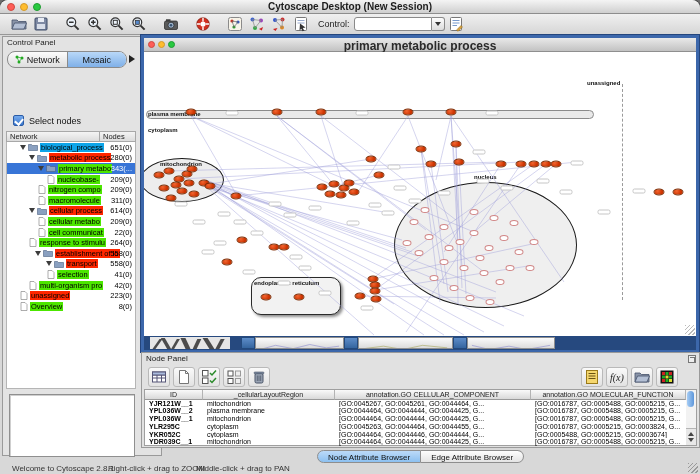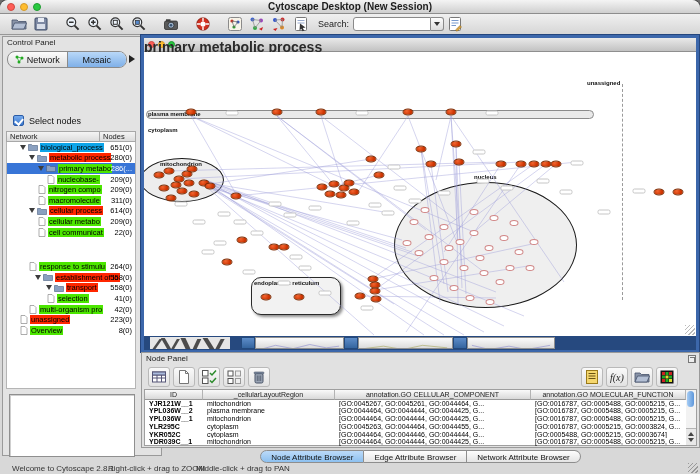--- a/index.html
+++ b/index.html
@@ -63,21 +63,21 @@
   .tcount{position:absolute;right:3px;font-size:7.5px;color:#000;}
   .tree-row.selected .tcount{color:#fff;}
   #birdseye{position:absolute;left:6px;top:357px;width:124px;height:61px;background:#fff;
     border:1px solid #8f8f8f;box-shadow:inset 1px 1px 0 #cfcfcf;}
   
   #net-frame{position:absolute;left:141px;top:35px;width:558px;height:317px;
     border:3px solid #3c67ab;box-sizing:border-box;background:#274b8c;box-shadow:0 0 0 1px #24457c;}
   #net-titlebar{position:relative;height:13px;background:linear-gradient(#e9e9e9,#c2c2c2);border-bottom:1px solid #8f8f8f;}
   #net-titlebar .lights{left:4px;top:3px;gap:3px;}
   #net-titlebar .light{width:7px;height:7px;}
-  #net-titlebar .title{position:absolute;left:0;right:0;top:1px;text-align:left;font-size:14px;font-weight:bold;color:#2a2a2a;}
+  #net-titlebar .title{position:absolute;left:0;right:0;top:1px;text-align:center;font-size:12px;font-weight:bold;color:#2a2a2a;}
   #net-canvas{position:relative;width:552px;height:284px;background:#fff;overflow:hidden;}
   #edge-layer{position:absolute;left:0;top:0;width:552px;height:284px;}
   .region-label{position:absolute;font-size:6px;font-weight:bold;color:#101010;white-space:nowrap;}
   #pm-bar{position:absolute;left:2px;top:58px;width:448px;height:9px;background:#e9e9e9;border:1px solid #8a8a8a;border-radius:5px;box-sizing:border-box;}
   #mito-ellipse{position:absolute;left:-4px;top:106px;width:84px;height:44px;border-radius:50%;background:#ededed;border:1.4px solid #1a1a1a;box-sizing:border-box;}
   #nucleus-ellipse{position:absolute;left:250px;top:130px;width:183px;height:126px;border-radius:50%;background:#efefef;border:1.4px solid #1a1a1a;box-sizing:border-box;}
   #er-rect{position:absolute;left:107px;top:225px;width:90px;height:38px;border-radius:10px;background:#f2f2f2;border:1.2px solid #2a2a2a;box-shadow:2px 2px 3px rgba(0,0,0,.45);box-sizing:border-box;}
   #unassigned-line{position:absolute;left:478px;top:32px;height:216px;border-left:1.5px dashed #9a9a9a;}
   .rednode{position:absolute;width:11px;height:7px;border-radius:50%;
     background:radial-gradient(circle at 35% 30%,#f26530,#cd3300 65%);border:1px solid #7d2a00;
@@ -233,21 +233,21 @@
       </div>
       <div class="tb-btn">
         <svg viewBox="0 0 16 16">
           <rect x="2.5" y="1.5" width="11" height="13" rx="1" fill="#fff" stroke="#777"></rect>
           <line x1="4.5" y1="4.5" x2="11.5" y2="4.5" stroke="#99aacc" stroke-width="1"></line>
           <line x1="4.5" y1="7" x2="11.5" y2="7" stroke="#99aacc" stroke-width="1"></line>
           <path d="M7 7.5l5.5 4-2.7.4 1.4 2.6-1.6.8-1.3-2.6-1.8 1.9z" fill="#333"></path>
         </svg>
       </div>
       <div id="search-group">
-        <span id="search-label">Search:</span>
+        <span id="search-label">Control:</span>
 <input id="search-field" value="" style="">
 <span id="search-drop">
           <span class="tri-down"></span>
         </span>
       </div>
       <div class="tb-btn">
         <svg viewBox="0 0 16 16">
           <rect x="2.5" y="1.5" width="11" height="13" rx="1" fill="#fff" stroke="#777"></rect>
           <line x1="4.5" y1="4.5" x2="11.5" y2="4.5" stroke="#7799cc" stroke-width="1"></line>
           <line x1="4.5" y1="7" x2="11.5" y2="7" stroke="#7799cc" stroke-width="1"></line>
@@ -310,21 +310,21 @@
           <span class="tcount">280(0)</span>
         </div>
         <div class="tree-row selected" style="padding-left: 31px;">
           <span class="expand-arrow"></span>
           <span class="tree-ic">
             <svg width="10" height="8" viewBox="0 0 10 8">
               <path d="M0.5 1.5h3l1 1h5v5h-9z" fill="#8aa0c0" stroke="#4a5f82" stroke-width="0.6"></path>
             </svg>
           </span>
           <span class="chip" style="background: rgb(76, 230, 0);">primary metabo</span>
-          <span class="tcount">286(...</span>
+          <span class="tcount">343(...</span>
         </div>
         <div class="tree-row" style="padding-left: 40px;">
           <span class="tree-ic">
             <svg width="8" height="9" viewBox="0 0 8 9">
               <path d="M1 .5h4l2 2v6H1z" fill="#fff" stroke="#8a8a8a" stroke-width="0.7"></path>
             </svg>
           </span>
           <span class="chip" style="background: rgb(76, 230, 0);">nucleobase-</span>
           <span class="tcount">209(0)</span>
         </div>
@@ -367,21 +367,21 @@
         </div>
         <div class="tree-row" style="padding-left: 31px;">
           <span class="tree-ic">
             <svg width="8" height="9" viewBox="0 0 8 9">
               <path d="M1 .5h4l2 2v6H1z" fill="#fff" stroke="#8a8a8a" stroke-width="0.7"></path>
             </svg>
           </span>
           <span class="chip" style="background: rgb(76, 230, 0);">cell communicat</span>
           <span class="tcount">22(0)</span>
         </div>
-        <div class="tree-row" style="padding-left: 22px; margin-top: 24px;">
+        <div class="tree-row" style="padding-left: 22px;">
           <span class="tree-ic">
             <svg width="8" height="9" viewBox="0 0 8 9">
               <path d="M1 .5h4l2 2v6H1z" fill="#fff" stroke="#8a8a8a" stroke-width="0.7"></path>
             </svg>
           </span>
           <span class="chip" style="background: rgb(76, 230, 0);">response to stimulu</span>
           <span class="tcount">264(0)</span>
         </div>
         <div class="tree-row" style="padding-left: 28px;">
           <span class="expand-arrow"></span>
@@ -797,21 +797,20 @@
       <div id="dp-arrows">
         <span class="tri-up-xs"></span>
         <span class="tri-dn-xs"></span>
       </div>
     </div>
   </div>
 
   <div id="browser-tabs">
       <div class="btab active">Node Attribute Browser</div>
       <div class="btab">Edge Attribute Browser</div>
-      <div class="btab">Network Attribute Browser</div>
     </div>
 
   <div id="status-bar">
     <span id="status-welcome">Welcome to Cytoscape 2.8.1</span>
     <span id="status-zoom">Right-click + drag to ZOOM</span>
     <span id="status-pan">Middle-click + drag to PAN</span>
     <div id="win-grip"></div>
   </div>
 
 </div>

